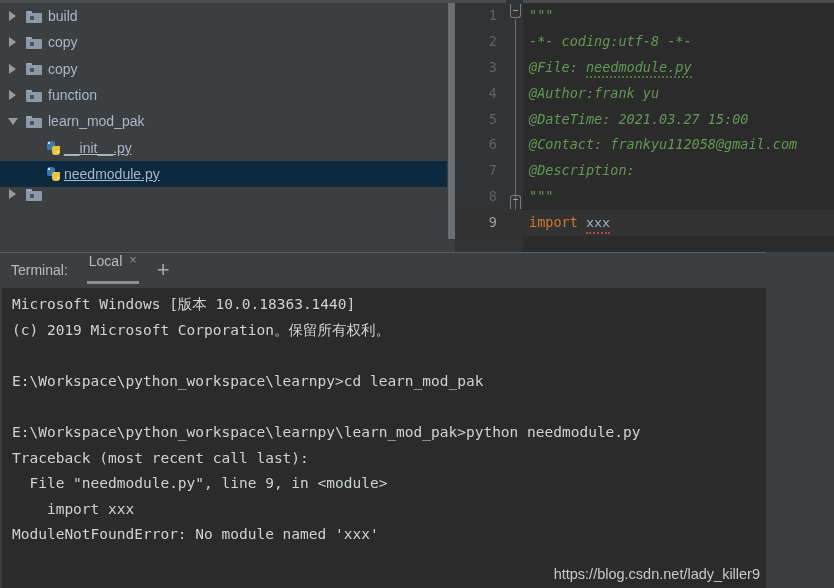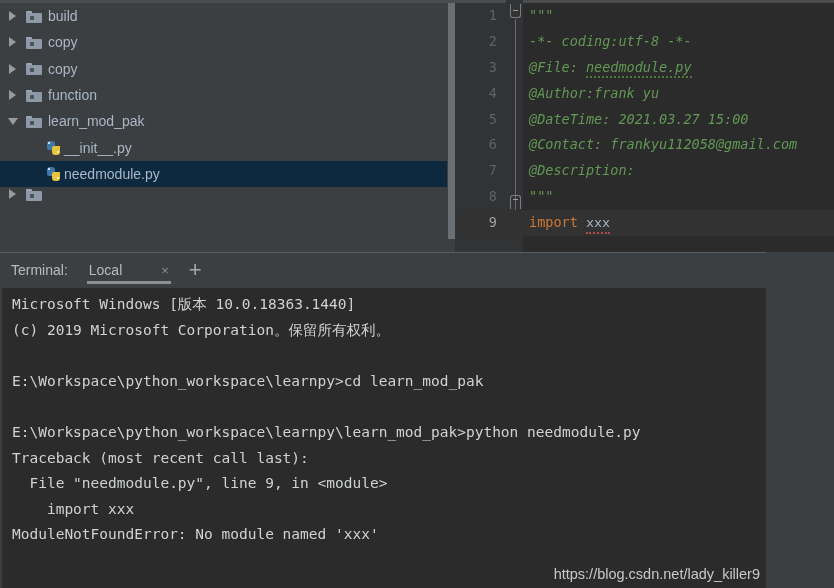--- a/index.html
+++ b/index.html
@@ -181,21 +181,21 @@
   .tree-label.root {
     font-weight: bold;
     color: #c8cdd2;
     margin-left: 6px;
   }
   .tree-path {
     margin-left: 9px;
     color: #6e7276;
     font-size: 13.5px;
   }
-  .tree-label.file { margin-left: 2px; }
+  .tree-label.file { margin-left: 2px; text-decoration: underline; }
 
   
   .tree-row.clipped {
     height: 14px;
     overflow: hidden;
   }
 
   
   .tree-scroll {
     position: absolute;
@@ -351,24 +351,23 @@
     padding-left: 11px;
   }
   .term-title {
     font-size: 14px;
     color: #bbbbbb;
     margin-right: 19px;
   }
   .term-tab {
     position: relative;
     display: flex;
-    align-items: center;
+    align-items: flex-start;
     height: 34px;
     padding: 0 2px 0 2px;
-    gap: 32px;
   }
   .term-tab .tab-label {
     font-size: 14px;
     color: #bbbbbb;
   }
   .term-tab .tab-close {
     margin-left: 7px;
     font-size: 13px;
     color: #8a8d8f;
     line-height: 1;

